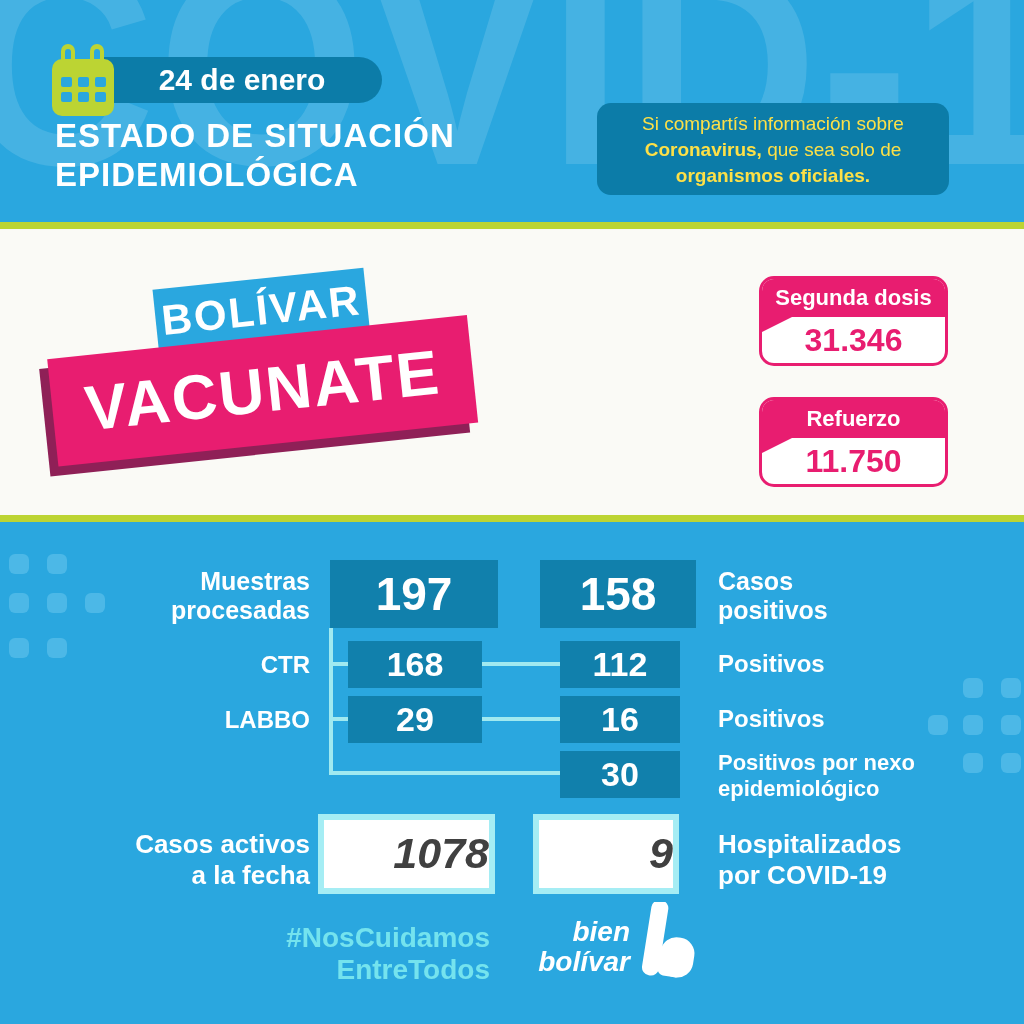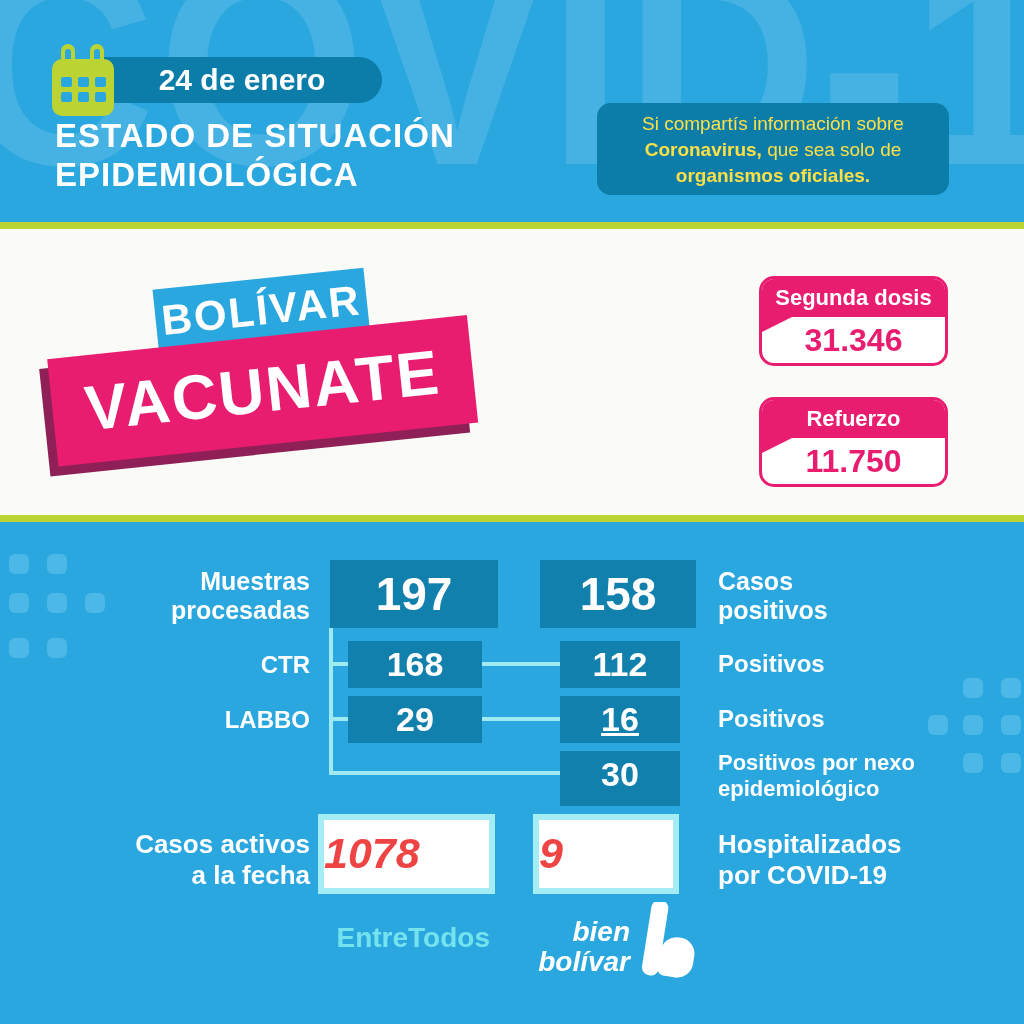--- a/index.html
+++ b/index.html
@@ -60,21 +60,21 @@
   .dose-value{position:absolute;left:0;right:0;top:38px;height:44px;color:#E81D70;font-weight:bold;font-size:32px;line-height:46px;text-align:center;}
   
   .stat-label{position:absolute;z-index:3;color:#fff;font-weight:bold;}
   .tal{text-align:left;} .tar{text-align:right;}
   .teal-box{
     position:absolute;z-index:3;background:#1180AC;color:#fff;font-weight:bold;text-align:center;
   }
   .conn{position:absolute;background:#A0E9F0;z-index:2;}
   .outline-box{
     position:absolute;z-index:3;background:#fff;border:6px solid #A5EDF4;box-sizing:border-box;
-    color:#ef4444;font-weight:bold;font-style:italic;text-align:left;
+    color:#404040;font-weight:bold;font-style:italic;text-align:right;
   }
   .deco{position:absolute;width:20px;height:20px;border-radius:6px;background:#4CB8E7;z-index:1;}
   
   .hashtag{position:absolute;left:240px;top:922px;width:250px;z-index:3;text-align:right;color:#74E3EE;font-weight:bold;font-size:28px;line-height:32px;}
   .brand-text{position:absolute;left:500px;top:917px;width:130px;z-index:3;text-align:right;color:#fff;font-weight:bold;font-style:italic;font-size:28px;line-height:30px;}
   .brand-logo{position:absolute;left:638px;top:902px;z-index:3;}
 </style>
 </head>
 <body>
 
@@ -169,41 +169,42 @@
     <div>positivos</div>
   </div>
 
   <div class="stat-label tar" style="left:150px;top:651px;width:160px;font-size:24px;">CTR</div>
   <div class="teal-box" style="left:348px;top:641px;width:134px;height:47px;font-size:34px;line-height:47px;">168</div>
   <div class="teal-box" style="left:560px;top:641px;width:120px;height:47px;font-size:34px;line-height:47px;">112</div>
   <div class="stat-label tal" style="left:718px;top:650px;width:200px;font-size:24px;">Positivos</div>
 
   <div class="stat-label tar" style="left:150px;top:706px;width:160px;font-size:24px;">LABBO</div>
   <div class="teal-box" style="left:348px;top:696px;width:134px;height:47px;font-size:34px;line-height:47px;">29</div>
-  <div class="teal-box" style="left:560px;top:696px;width:120px;height:47px;font-size:34px;line-height:47px;text-decoration:underline;">16</div>
+  <div class="teal-box" style="left:560px;top:696px;width:120px;height:47px;font-size:34px;line-height:47px;">16</div>
   <div class="stat-label tal" style="left:718px;top:705px;width:200px;font-size:24px;">Positivos</div>
 
-  <div class="teal-box" style="left:560px;top:751px;width:120px;height:55px;font-size:34px;line-height:47px;">30</div>
+  <div class="teal-box" style="left:560px;top:751px;width:120px;height:47px;font-size:34px;line-height:47px;">30</div>
   <div class="stat-label tal" style="left:718px;top:750px;width:300px;font-size:22px;line-height:26px;">
     <div>Positivos por nexo</div>
     <div>epidemiológico</div>
   </div>
 
   <div class="stat-label tar" style="left:110px;top:829px;width:200px;font-size:26px;line-height:31px;">
     <div>Casos activos</div>
     <div>a la fecha</div>
   </div>
   <div class="outline-box" style="left:318px;top:814px;width:177px;height:80px;font-size:43px;line-height:66px;">1078</div>
   <div class="outline-box" style="left:533px;top:814px;width:146px;height:80px;font-size:43px;line-height:66px;">9</div>
   <div class="stat-label tal" style="left:718px;top:829px;width:250px;font-size:26px;line-height:31px;">
     <div>Hospitalizados</div>
     <div>por COVID-19</div>
   </div>
 
   <div class="hashtag">
+    <div>#NosCuidamos</div>
     <div>EntreTodos</div>
   </div>
   <div class="brand-text">
     <div>bien</div>
     <div>bolívar</div>
   </div>
   <div class="brand-logo">
     <svg width="62" height="82" viewBox="0 0 62 82">
       <g fill="#ffffff" transform="rotate(9 31 41)">
         <rect x="8" y="0" width="17" height="76" rx="8"></rect>

